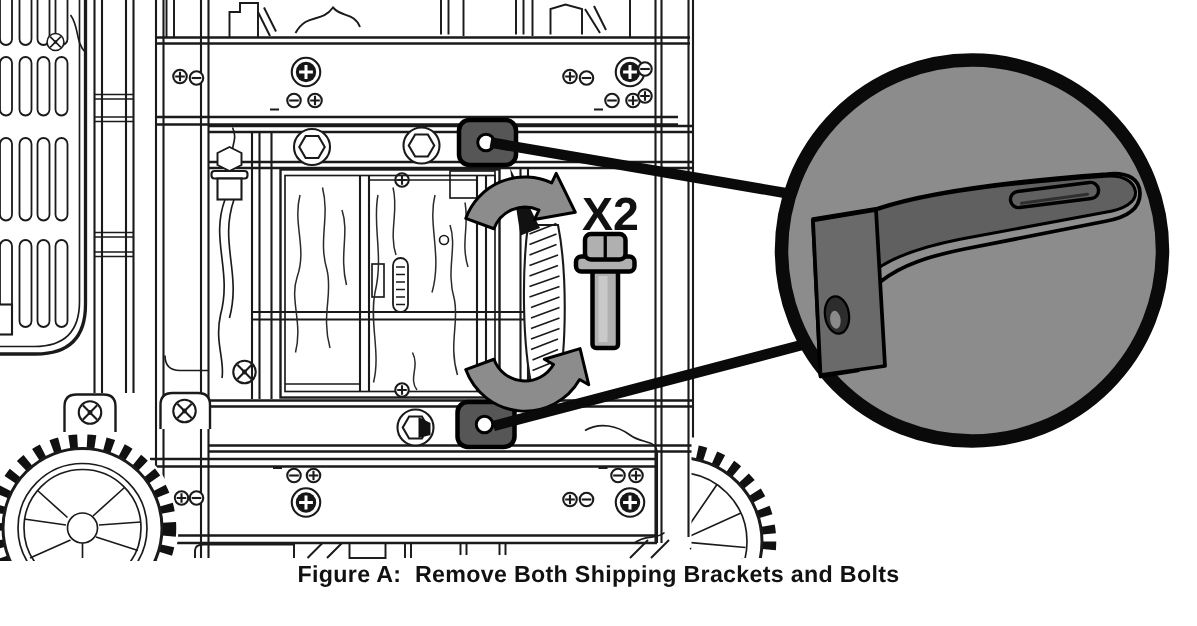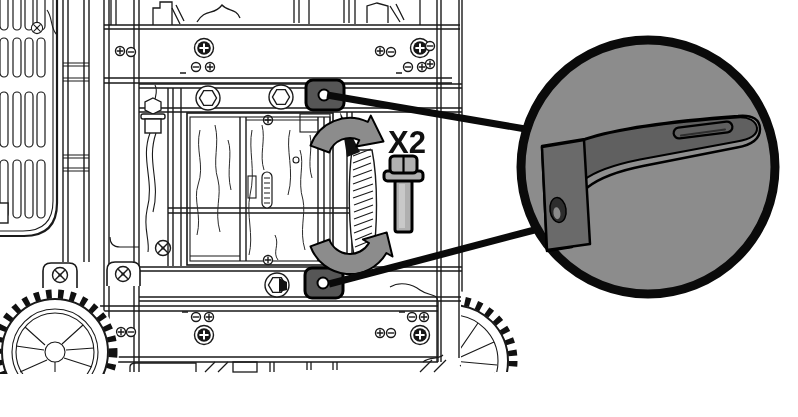--- a/index.html
+++ b/index.html
@@ -296,13 +296,14 @@
       </g>
 
       <g transform="rotate(-8 558 210)">
         <ellipse cx="558" cy="210" rx="8" ry="12.5" fill="#2d2d2d" stroke="#000" stroke-width="1.5"></ellipse>
         <ellipse cx="556.5" cy="213" rx="3.5" ry="6" fill="#8a8a8a" stroke="none"></ellipse>
       </g>
     </g>
   </g>
 </svg>
 
+<div class="caption">Figure A:  Remove Both Shipping Brackets and Bolts</div>
 </div>
 
 </body></html>

